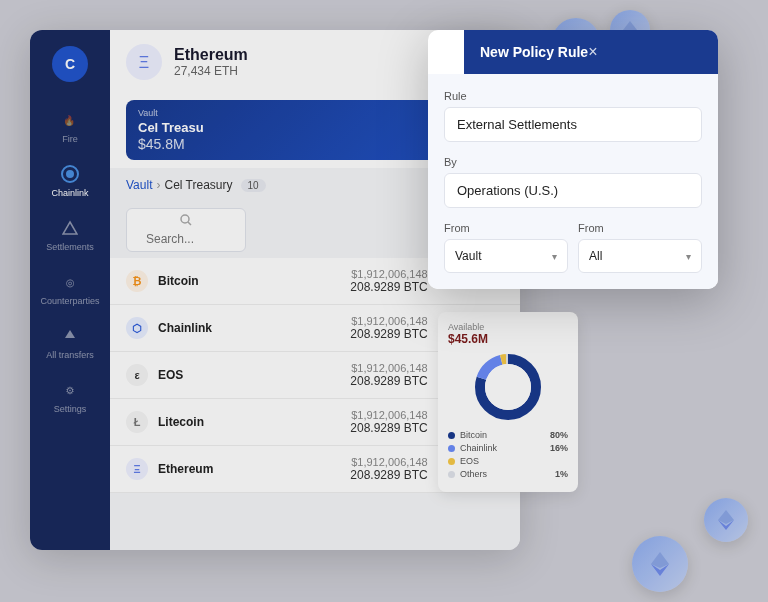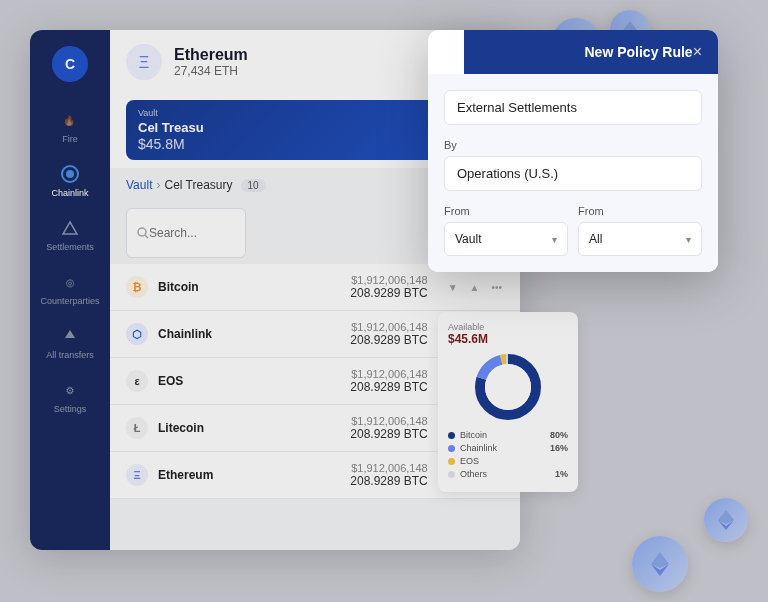--- a/index.html
+++ b/index.html
@@ -182,23 +182,24 @@
       padding: 6px 16px;
       background: #f5f6f8;
     }
 
     .search-input-wrap {
       display: flex;
       align-items: center;
       background: #fff;
       border: 1px solid #e0e3eb;
       border-radius: 6px;
-      padding: 17px 10px;
-      gap: 0;
+      padding: 5px 10px;
+      gap: 6px;
       width: 120px;
+      flex-direction: column;
     }
 
     .search-input-wrap input {
       border: none;
       outline: none;
       font-size: 12px;
       color: #333;
       background: transparent;
       width: 80px;
     }
@@ -373,21 +374,21 @@
       width: 290px;
       overflow: hidden;
     }
 
     .modal-header {
       background: #1a3a8f;
       color: #fff;
       padding: 14px 16px;
       display: flex;
       align-items: center;
-      justify-content: flex-end;
+      justify-content: flex-start;
       margin-left: 36px;
     }
 
     .modal-title {
       font-size: 14px;
       font-weight: 600;
     }
 
     .modal-close {
       background: none;
@@ -701,20 +702,21 @@
 </div>
 
 <div class="modal-overlay">
   <div class="modal">
     <div class="modal-header">
       <span class="modal-title">New Policy Rule</span>
       <button class="modal-close">×</button>
     </div>
     <div class="modal-body">
       <div class="form-group">
+        <label class="form-label">Rule</label>
         <div class="form-value">External Settlements</div>
       </div>
       <div class="form-group">
         <label class="form-label">By</label>
         <div class="form-value">Operations (U.S.)</div>
       </div>
       <div class="form-row">
         <div class="form-col">
           <label class="form-label">From</label>
           <div class="form-select">

